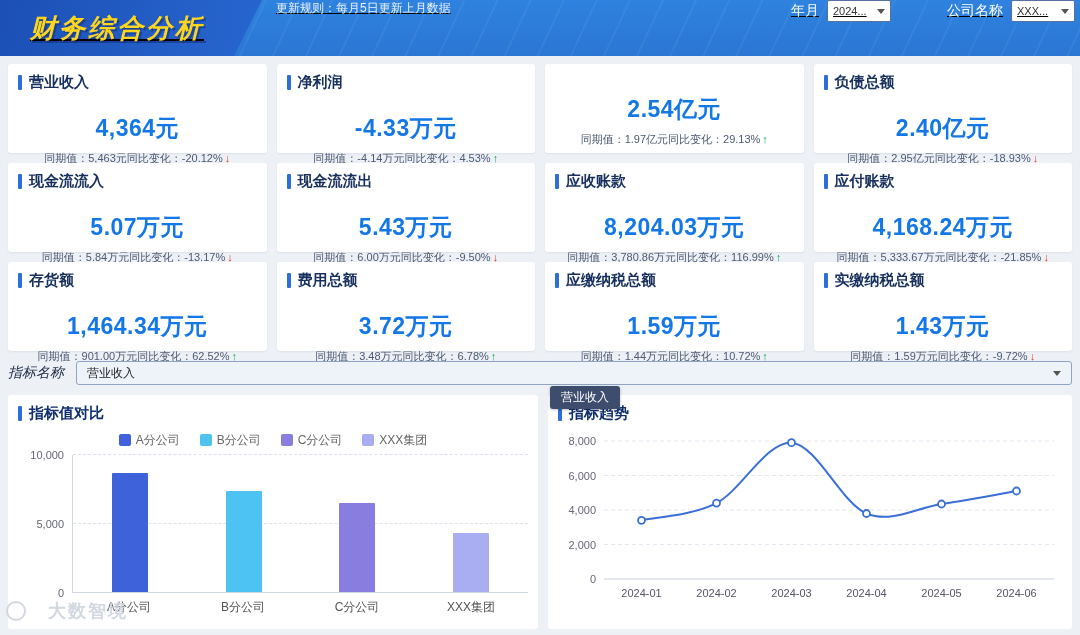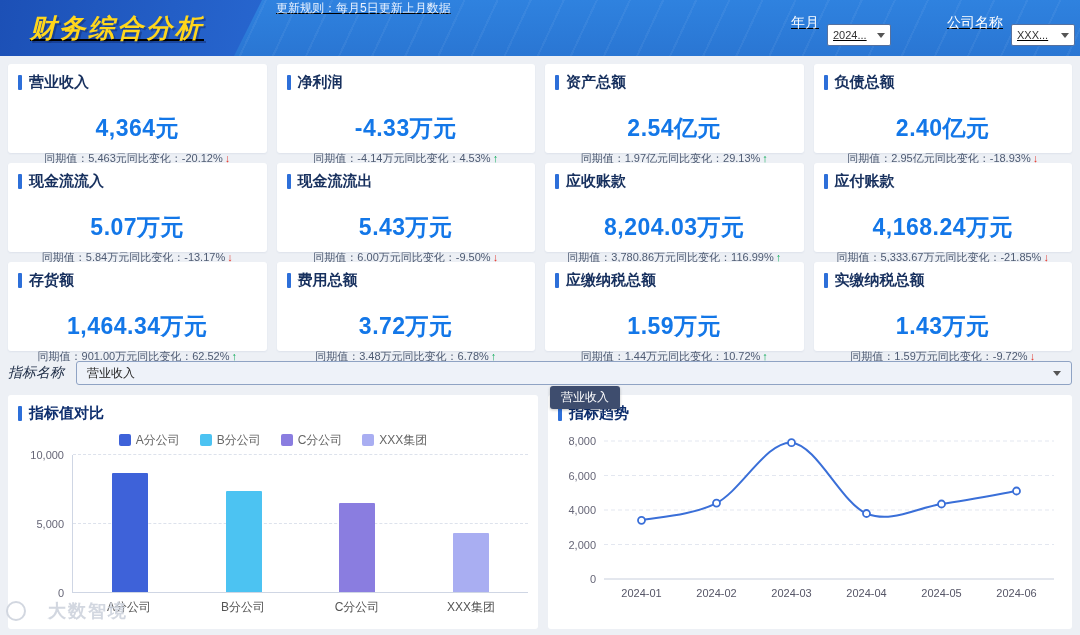--- a/index.html
+++ b/index.html
@@ -27,21 +27,21 @@
     font-size:26px; font-weight:800; font-style:italic; color:#ffd61c;
     letter-spacing:3px; text-shadow:2px 2px 0 rgba(18,48,118,0.55);
   }
   .update-rule{ color:#e9f2ff; font-size:12px; margin-left:14px; z-index:1; }
   .header-controls{ margin-left:auto; display:flex; align-items:center; padding-right:5px; z-index:1; }
   .hdr-label{ color:#fff; font-size:14px; margin-right:8px; }
   .hdr-label.second{ margin-left:56px; }
   .hdr-select{
     width:64px; height:22px; background:#fff; border:1px solid #56719f; border-radius:2px;
     font-size:11px; color:#333; display:flex; align-items:center; justify-content:space-between;
-    padding:0 5px; cursor:pointer;margin-top:24px;
+    padding:0 5px; cursor:pointer;
   }
   .caret{ width:0; height:0; border-left:4px solid transparent; border-right:4px solid transparent; border-top:5px solid #555; }
   
   .kpi-grid{ display:grid; grid-template-columns:repeat(4,1fr); gap:10px; padding:8px 8px 6px; }
   .kpi-card{
     background:#fff; border-radius:3px; padding:9px 10px; height:89px;
     box-shadow:0 1px 2px rgba(30,60,120,0.07);
   }
   .kpi-title-row{ display:flex; align-items:center; font-size:15px; font-weight:700; color:#17305e; }
   .tbar{ width:4px; height:15px; background:#2d6fd9; border-radius:1px; margin-right:7px; flex:0 0 auto; }
@@ -129,24 +129,20 @@
         <span class="tbar"></span>
         <span class="kpi-title">净利润</span>
       </div>
       <div class="kpi-value">-4.33万元</div>
       <div class="kpi-footer">
         <span class="kpi-prev">同期值：-4.14万元</span>
         <span class="kpi-change">同比变化：4.53%<span class="arrow up">↑</span></span>
       </div>
     </div>
     <div class="kpi-card">
-      <div class="kpi-title-row">
-        <span class="tbar"></span>
-        <span class="kpi-title">资产总额</span>
-      </div>
       <div class="kpi-value">2.54亿元</div>
       <div class="kpi-footer">
         <span class="kpi-prev">同期值：1.97亿元</span>
         <span class="kpi-change">同比变化：29.13%<span class="arrow up">↑</span></span>
       </div>
     </div>
     <div class="kpi-card">
       <div class="kpi-title-row">
         <span class="tbar"></span>
         <span class="kpi-title">负债总额</span>

